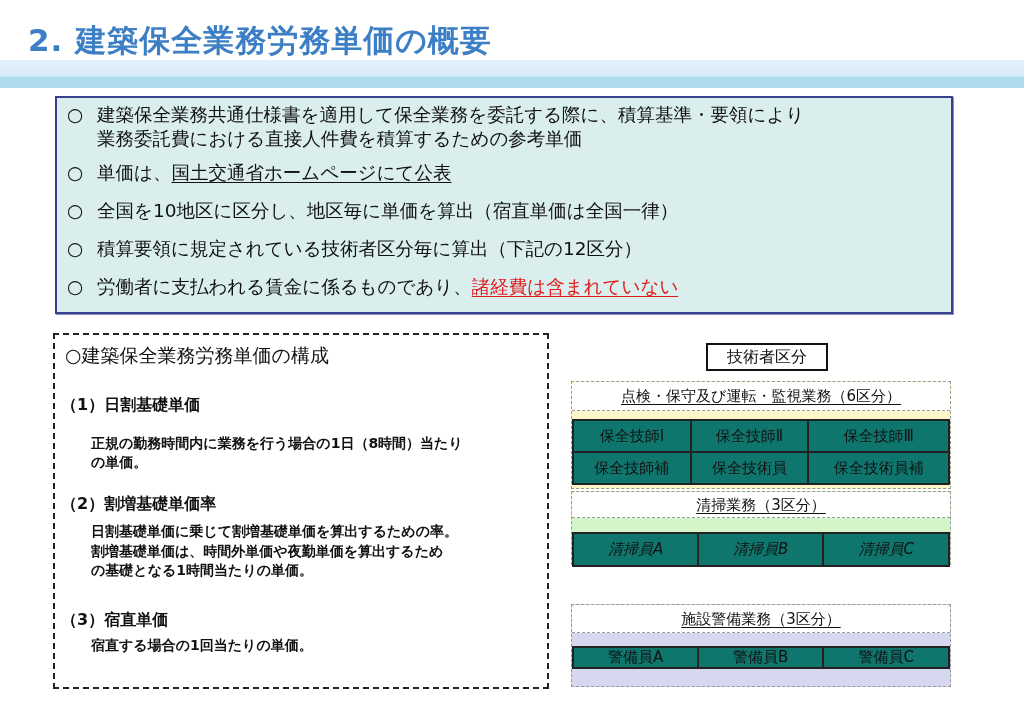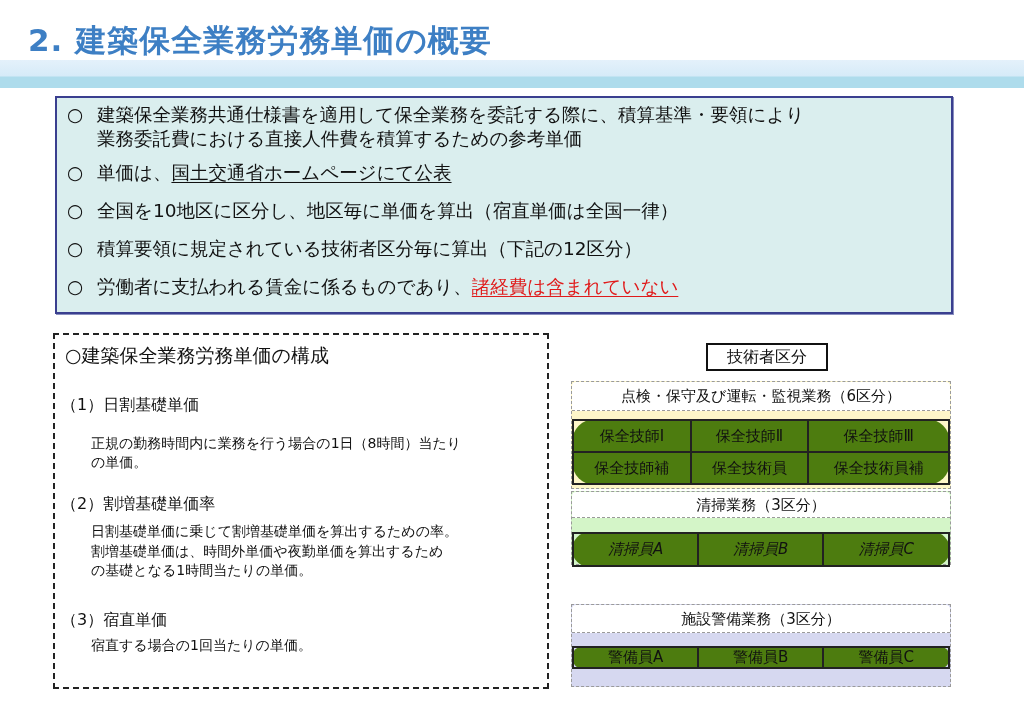--- a/index.html
+++ b/index.html
@@ -30,35 +30,35 @@
   .red { color: #e01b1b; text-decoration: underline; text-underline-offset: 3px; }
 
   .composition-box {
     position: absolute; left: 53px; top: 333px; width: 496px; height: 356px;
     border: 2px dashed #222;
     padding: 8px 0 0 10px;
   }
   .comp-title { font-size: 19px; line-height: 24px; margin-bottom: 28px; white-space: nowrap; }
   .sec-title { font-size: 16px; line-height: 20px; margin-left: -4px; white-space: nowrap; }
   .sec-body { font-size: 14px; line-height: 19px; margin-left: 26px; margin-top: 19px; white-space: nowrap; }
-  .sec { margin-bottom: 22px; }
+  .sec { margin-bottom: 22px; font-weight: bold; }
 
   .engineer-title {
     position: absolute; left: 706px; top: 343px; width: 122px; height: 28px;
     border: 2px solid #111; background: #fff;
     font-size: 16px; font-weight: normal; text-align: center; line-height: 24px;
   }
 
   .group { position: absolute; left: 571px; width: 380px; border: 1px dashed #9a9a9a; }
   .group .gh {
     background: #fff; border-bottom: 1px dashed #9a9a9a; border-radius: 4px 4px 0 0;
     text-align: center; font-size: 15px; white-space: nowrap;
   }
-  .group .gh span { text-underline-offset: 3px; }
-  .group table { width: 100%; border-collapse: collapse; background: #4d7c0f; border-radius: 23px; }
+  .group .gh span { text-decoration: underline; text-underline-offset: 3px; }
+  .group table { width: 100%; border-collapse: collapse; background: #0f766e; }
   .group td { border: 2px solid #222; text-align: center; font-size: 15px; white-space: nowrap; padding: 0; }
 
   .g1 { top: 381px; height: 108px; background: #fdf6c8; }
   .g1 .gh { height: 29px; line-height: 29px; }
   .g1 table { margin-top: 8px; }
   .g1 td { height: 32px; }
 
   .g2 { top: 491px; height: 74px; background: #d4f5c8; }
   .g2 .gh { height: 26px; line-height: 26px; }
   .g2 table { margin-top: 14px; font-style: italic; }

